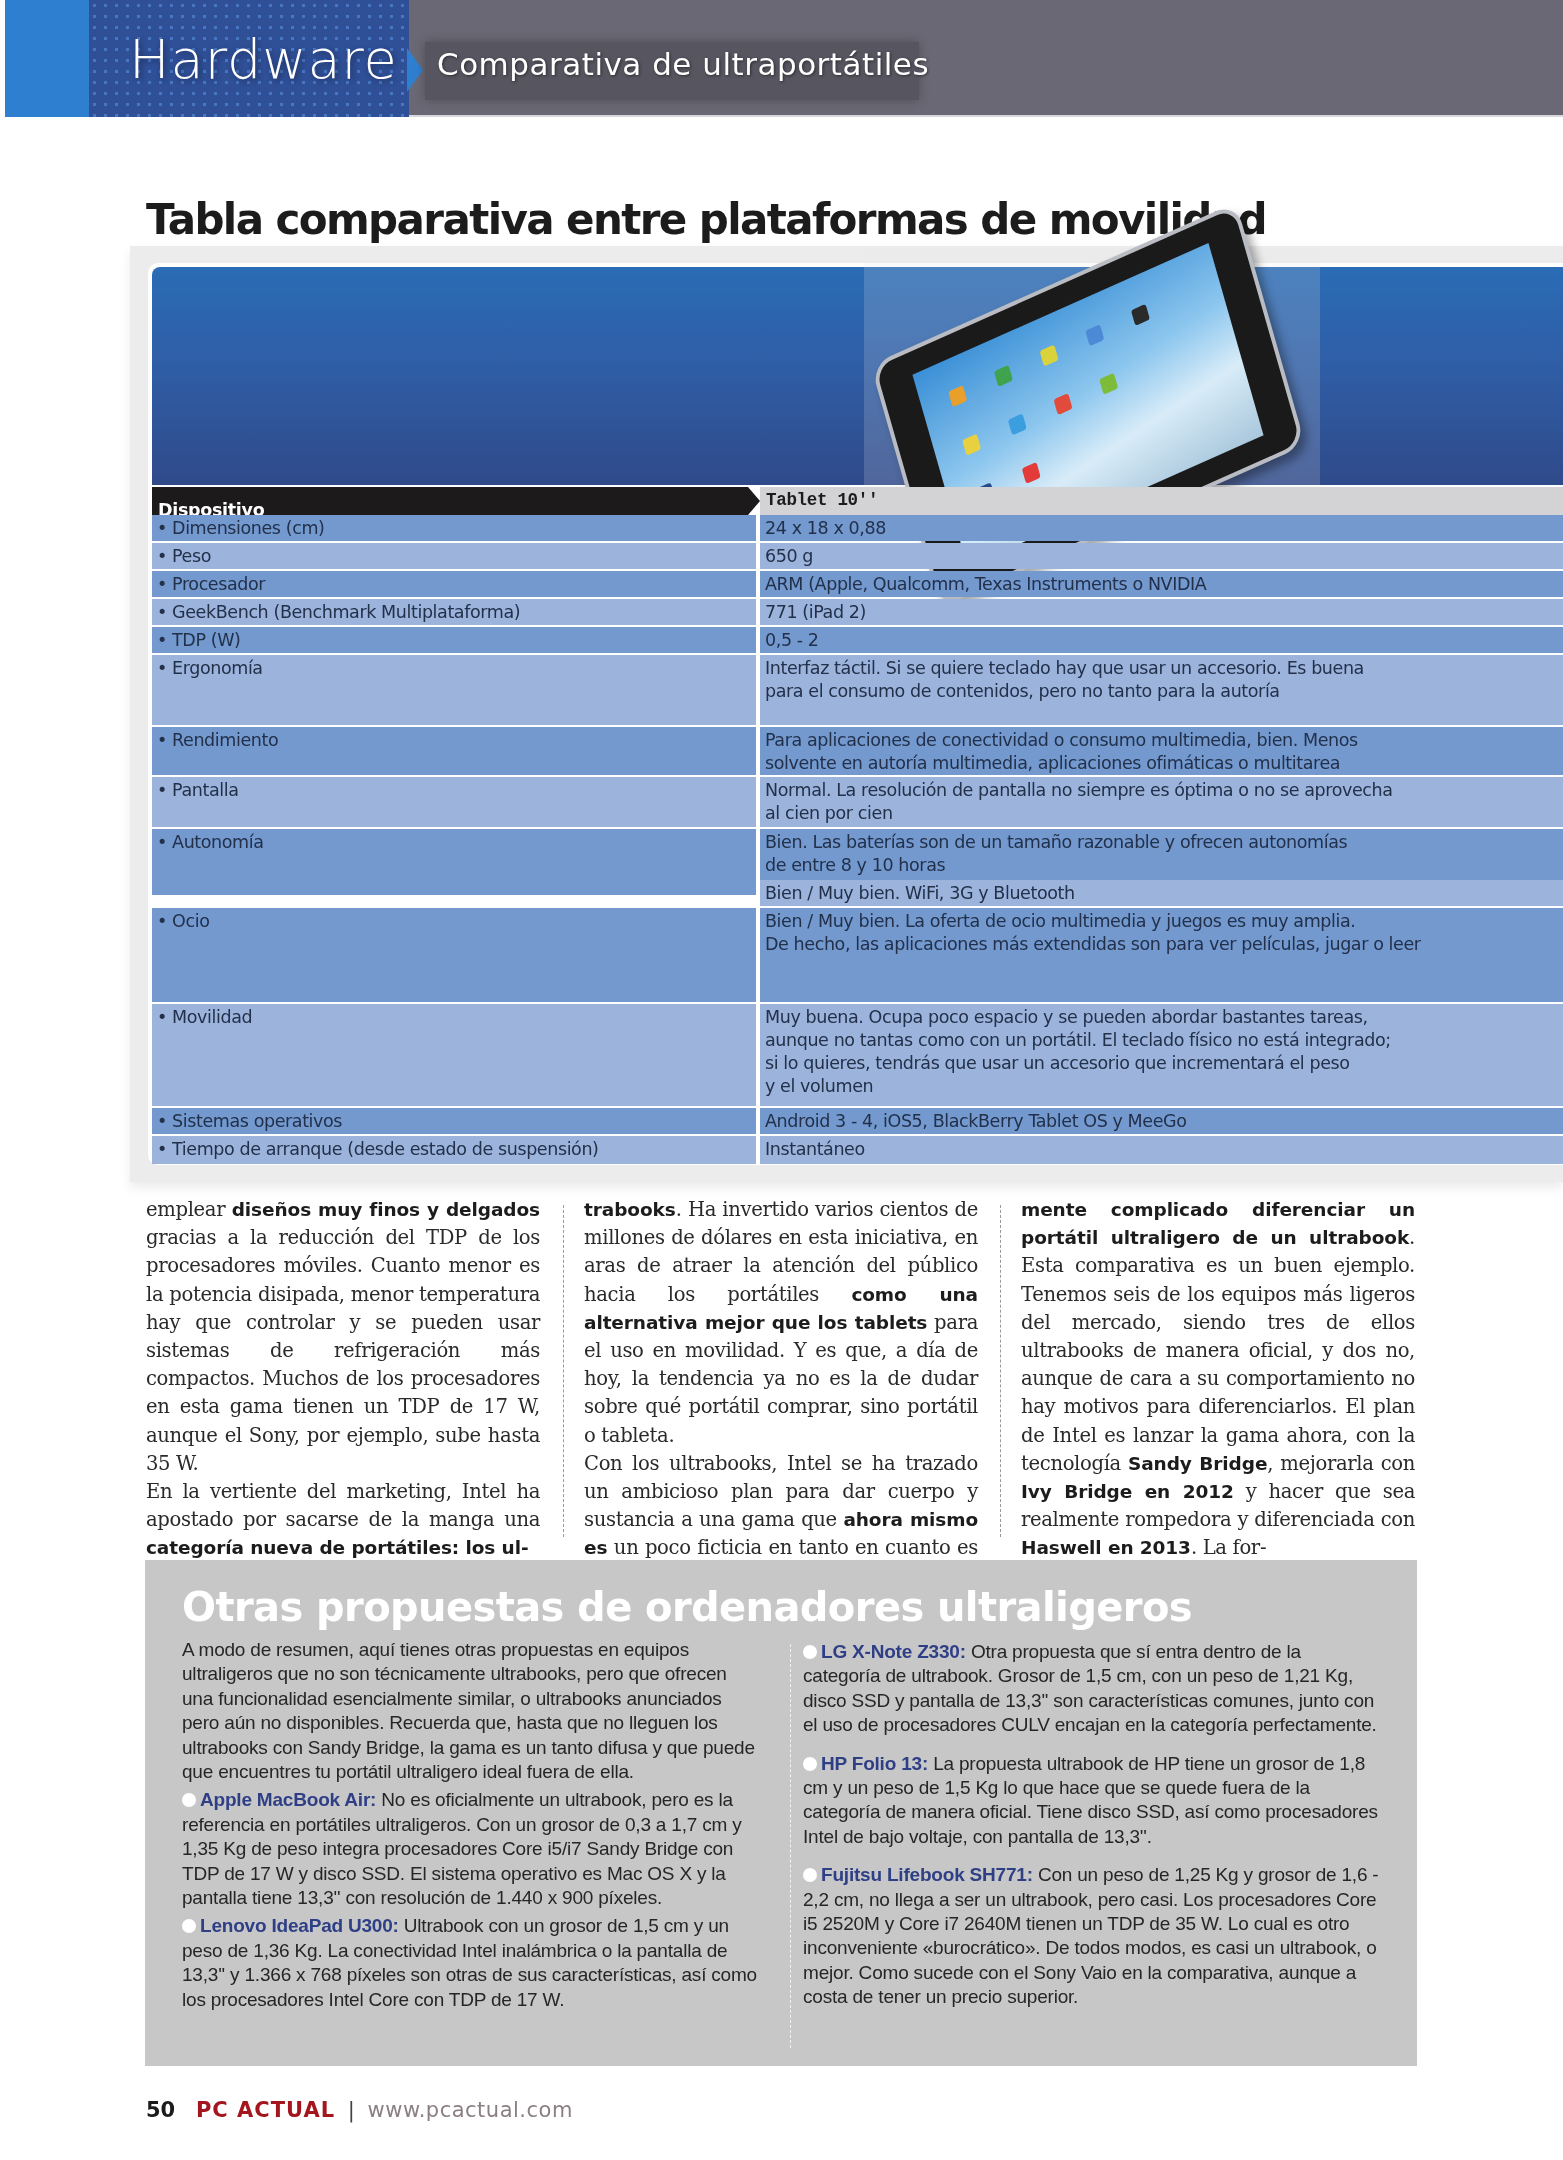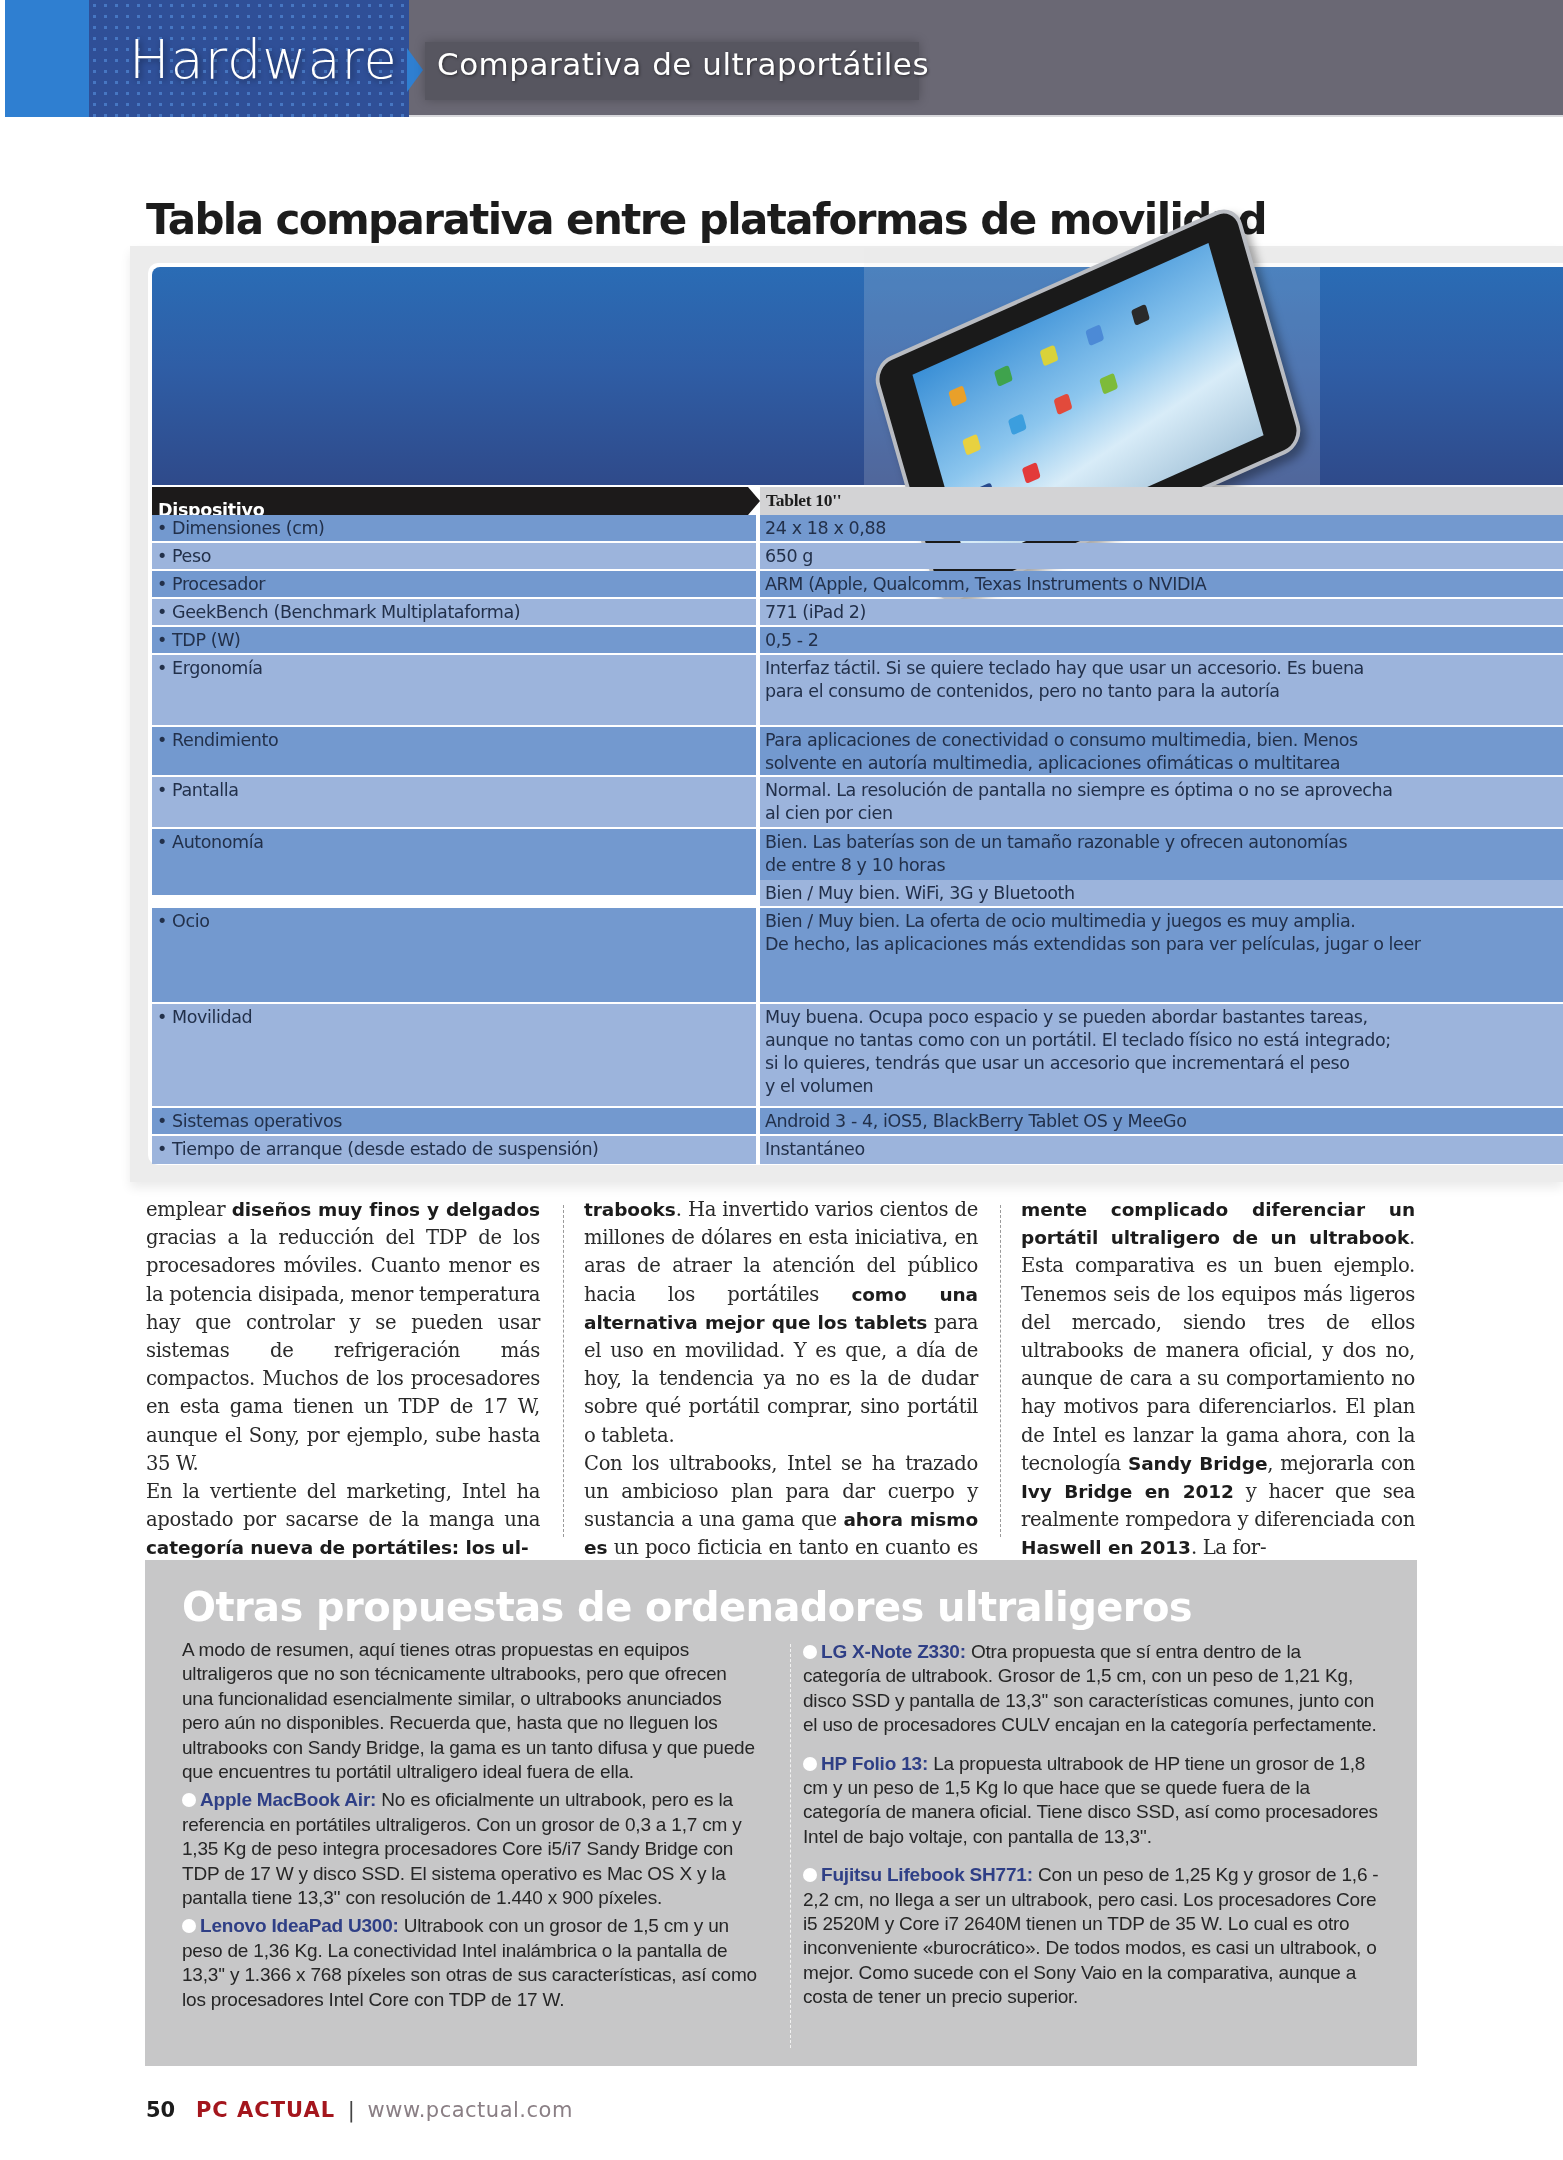--- a/index.html
+++ b/index.html
@@ -111,21 +111,21 @@
     padding: 13px 6px; letter-spacing: -0.3px;
   }
   .header-row .lbl-arrow {
     position: absolute; left: 596px; top: 0; width: 0; height: 0;
     border-top: 14px solid transparent; border-bottom: 14px solid transparent;
     border-left: 12px solid #1c1a1a;
   }
   .header-row .val-head {
     position: absolute; left: 608px; top: 0; right: 0; height: 28px;
     background: #d3d3d5; color: #1c1c1c;
-    font-family: Liberation Serif, serif; font-weight: bold; font-size: 17.5px;
+    font-family: Liberation Mono, monospace; font-weight: bold; font-size: 17.5px;
     padding: 3px 6px; letter-spacing: -0.3px;
   }
 
   
   .body-col {
     position: absolute; top: 1196px; width: 394px; height: 344px;
     font-family: "DejaVu Serif", serif; font-size: 19.6px; line-height: 28.2px;
     color: #2a2a2a; text-align: justify; letter-spacing: -0.35px;
   }
   .body-col b { font-family: "DejaVu Sans", sans-serif; font-weight: bold; color: #1c1c1c; font-size: 18.5px; letter-spacing: -0.1px; }

